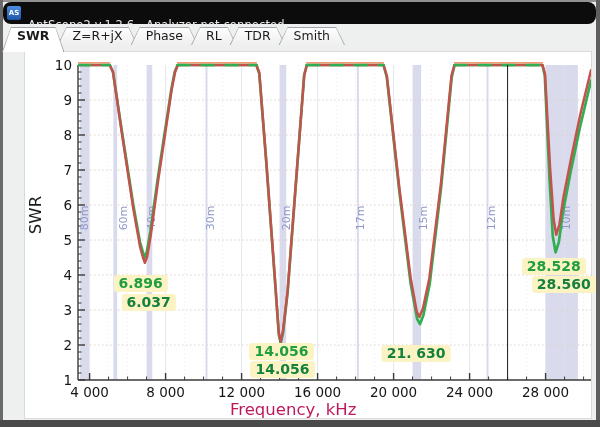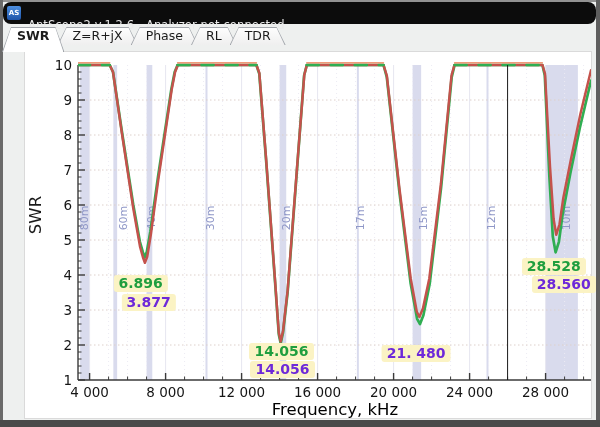--- a/index.html
+++ b/index.html
@@ -32,26 +32,26 @@
   .tab.active .shape::after{background:#fff;}
   .tab.active span{font-weight:bold;}
   
   #panel{position:absolute;left:24px;top:51px;width:568px;height:368px;background:#fff;
          border:1px solid #dadada;box-sizing:border-box;z-index:1;}
   #plot-svg{position:absolute;left:0;top:0;z-index:2;pointer-events:none;}
   #markers{position:absolute;left:0;top:0;width:600px;height:427px;z-index:5;pointer-events:none;}
   .mk{position:absolute;transform:translateX(-50%);background:#fbf3c4;border-radius:3px;
       padding:0 5px;font-size:14px;font-weight:bold;line-height:17px;white-space:pre;}
   .mk.g{color:#1f9e3e;}
-  .mk.r{color:#6d28d9;}
+  .mk.r{color:#15803d;}
   
   #ylabel{position:absolute;left:6px;top:205px;width:60px;height:20px;transform:rotate(-90deg);
           text-align:center;font-size:16.5px;color:#1a1a1a;z-index:3;}
-  #xlabel{position:absolute;left:230px;top:400px;width:210px;text-align:center;
-          font-size:16.5px;color:#000000;z-index:3;}
+  #xlabel{position:absolute;left:230px;top:400px;width:210px;text-align:left;
+          font-size:16.5px;color:#be185d;z-index:3;}
 </style>
 </head>
 <body>
 
 <div id="window">
   <div id="titlebar">
     <div id="app-icon">AS</div>
     <div id="window-title">AntScope2 v.1.2.6 - Analyzer not connected</div>
   </div>
 
@@ -68,20 +68,24 @@
         <div class="shape"></div>
         <span>Phase</span>
       </div>
     <div class="tab">
         <div class="shape"></div>
         <span>RL</span>
       </div>
     <div class="tab">
         <div class="shape"></div>
         <span>TDR</span>
+      </div>
+    <div class="tab">
+        <div class="shape"></div>
+        <span>Smith</span>
       </div>
   </div>
 
   <div id="panel"></div>
 
   <div id="ylabel">SWR</div>
   <div id="xlabel">Frequency, kHz</div>
 
   <svg id="plot-svg" width="600" height="427">
       <defs>
@@ -254,24 +258,24 @@
         <line x1="306.76" y1="65" x2="383.52" y2="65" stroke="#2fae52" stroke-width="2.7" stroke-dasharray="12 12"></line>
         <line x1="306.76" y1="62.8" x2="383.52" y2="62.8" stroke="#f09a78" stroke-width="1.4"></line>
         <line x1="454.58" y1="65" x2="542.36" y2="65" stroke="#2fae52" stroke-width="2.7" stroke-dasharray="12 12"></line>
         <line x1="454.58" y1="62.8" x2="542.36" y2="62.8" stroke="#f09a78" stroke-width="1.4"></line>
       </g>
       <line x1="507.59" y1="65" x2="507.59" y2="380" stroke="#1a1a1a" stroke-width="1"></line>
     </svg>
 
   <div id="markers">
       <div class="mk g" style="left: 140.64px; top: 275px;">6.896</div>
-      <div class="mk r" style="left: 148.64px; top: 293.5px;">3.877</div>
+      <div class="mk r" style="left: 148.64px; top: 293.5px;">6.037</div>
       <div class="mk g" style="left: 281.49px; top: 342.9px;">14.056</div>
       <div class="mk r" style="left: 282.49px; top: 361.4px;">14.056</div>
-      <div class="mk r" style="left: 416.14px; top: 344.6px;">21. 480</div>
+      <div class="mk r" style="left: 416.14px; top: 344.6px;">21. 630</div>
       <div class="mk g" style="left: 553.7px; top: 257.85px;">28.528</div>
       <div class="mk r" style="left: 563.7px; top: 276.35px;">28.560</div>
     </div>
 
   <div id="edge-top" class="edge"></div>
   <div id="edge-left" class="edge"></div>
   <div id="edge-right" class="edge"></div>
   <div id="edge-bottom" class="edge"></div>
 </div>
 

